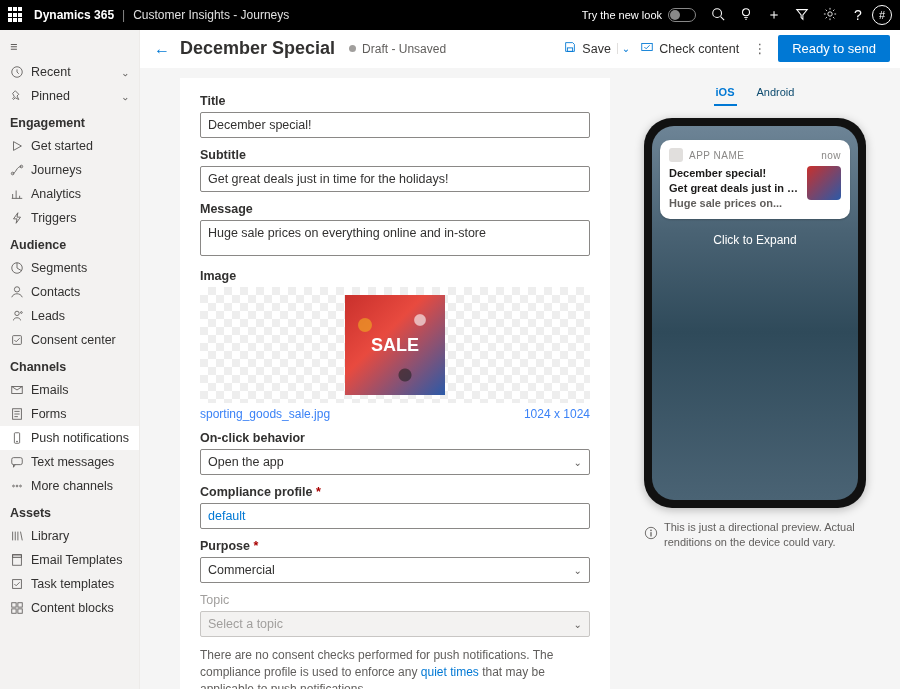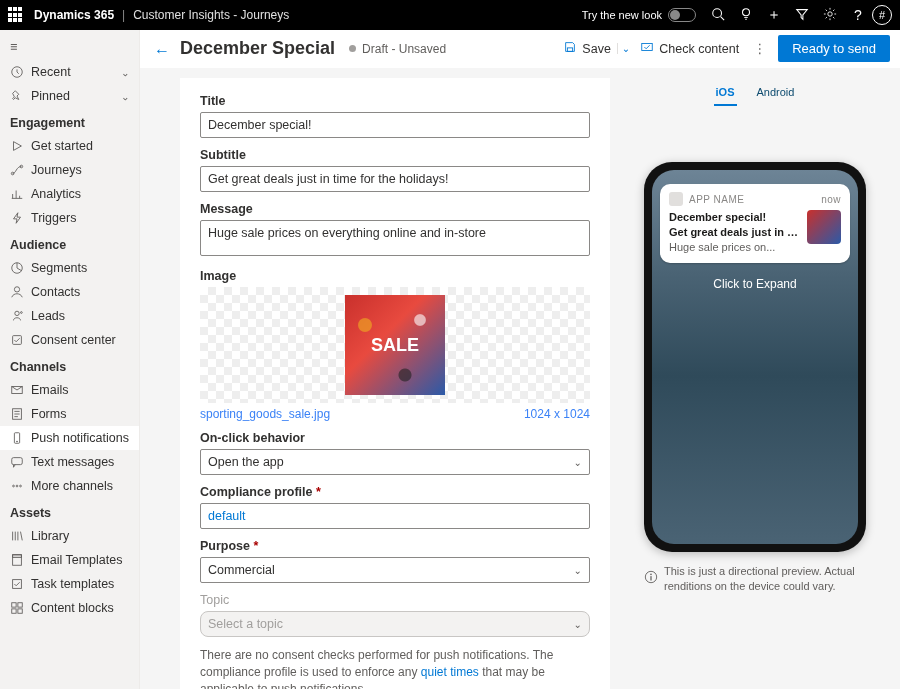--- a/index.html
+++ b/index.html
@@ -44,48 +44,48 @@
   .content { flex: 1; display: flex; background: #f5f5f5; overflow: hidden; }
   .formcard { width: 430px; background: #fff; margin: 10px 0 0 40px; padding: 16px 20px 20px; font-size: 12.5px; overflow-y: auto; }
   .formcard .lbl { font-weight: 600; margin: 10px 0 4px; display: block; font-size: 12.5px; }
   .formcard .lbl:first-child { margin-top: 0; }
   .formcard .req::after { content: " *"; color: #a80000; }
   .formcard input, .formcard textarea, .formcard .select { width: 100%; border: 1px solid #8a8886; border-radius: 2px; padding: 5px 7px; font-size: 12.5px; font-family: inherit; background: #fff; color: #323130; }
   .formcard textarea { height: 36px; resize: none; }
   .formcard .select { display: flex; align-items: center; justify-content: space-between; }
   .formcard .select .car { color: #605e5c; font-size: 10px; }
   .formcard .linkval { color: #0078d4; }
-  .formcard .disabled { background: #f3f2f1; color: #a19f9d; border-color: #c8c6c4; border-radius: 8px; }
+  .formcard .disabled { background: #f3f2f1; color: #a19f9d; border-color: #c8c6c4; }
   .formcard .imgwrap { position: relative; height: 116px; background-image:
      linear-gradient(45deg,#eee 25%,transparent 25%),linear-gradient(-45deg,#eee 25%,transparent 25%),linear-gradient(45deg,transparent 75%,#eee 75%),linear-gradient(-45deg,transparent 75%,#eee 75%);
      background-size: 16px 16px; background-position: 0 0,0 8px,8px -8px,-8px 0; display: flex; align-items: center; justify-content: center; }
   .formcard .thumb { width: 100px; height: 100px; background: linear-gradient(135deg,#c9302c 0%,#e84a3f 40%,#2b5aa8 100%); position: relative; display:flex; align-items:center; justify-content:center; color:#fff; font-weight:800; font-size:18px; }
   .formcard .thumb::before { content:""; position:absolute; inset:0; background:
      radial-gradient(circle at 20% 30%, #f0b020 0 6%, transparent 7%),
      radial-gradient(circle at 75% 25%, #fff 0 5%, transparent 6%),
      radial-gradient(circle at 60% 80%, #222 0 6%, transparent 7%); opacity:.6; }
   .formcard .imgname { display: flex; justify-content: space-between; font-size: 12px; color: #3b82f6; margin-top: 4px; }
   .formcard .note { font-size: 12px; color: #605e5c; line-height: 1.4; margin-top: 10px; }
   .formcard .note a { color: #0078d4; text-decoration: none; }
   
   .previewcol { flex: 1; display: flex; flex-direction: column; align-items: center; padding: 14px 18px 0 18px; }
   .tabs { display: flex; gap: 18px; font-size: 11px; margin-bottom: 12px; }
   .tabs .tab { padding: 4px 2px 6px; color: #0c4a6e; border-bottom: 2px solid transparent; }
   .tabs .tab.act { color: #0078d4; border-bottom-color: #0078d4; font-weight: 600; }
-  .phone { width: 222px; height: 390px; border-radius: 28px; background: #111; padding: 8px; box-shadow: 0 2px 10px rgba(0,0,0,.25); position: relative; margin-top: 44px; }
+  .phone { width: 222px; height: 390px; border-radius: 28px; background: #111; padding: 8px; box-shadow: 0 2px 10px rgba(0,0,0,.25); position: relative; }
   .phone .screen { width: 100%; height: 100%; border-radius: 22px; background: linear-gradient(180deg,#6d8496 0%,#4a6374 28%,#2f4a5a 55%,#4a6374 100%); overflow: hidden; position: relative; }
   .notif { margin: 14px 8px 0; background: #fff; border-radius: 10px; padding: 8px 9px; box-shadow: 0 1px 2px rgba(0,0,0,.2); font-size: 11px; }
   .notif .nh { display: flex; align-items: center; gap: 6px; color: #8a8886; font-size: 10px; letter-spacing: .5px; }
   .notif .nh .appicn { width: 14px; height: 14px; border-radius: 3px; background: #e1dfdd; }
   .notif .nh .now { margin-left: auto; }
   .notif .body { display: flex; gap: 6px; margin-top: 4px; }
   .notif .txt { flex: 1; line-height: 1.35; }
   .notif .ttl { font-weight: 700; color: #1b1a19; }
   .notif .sub { font-weight: 700; color: #1b1a19; white-space: nowrap; overflow: hidden; text-overflow: ellipsis; max-width: 130px; }
-  .notif .msg { color: #605e5c; }
+  .notif .msg { color: #605e5c; font-weight: bold; }
   .notif .nthumb { width: 34px; height: 34px; border-radius: 4px; background: linear-gradient(135deg,#c9302c,#2b5aa8); }
   .expand { text-align: center; color: #fff; font-size: 12px; margin-top: 14px; }
   .disclaimer { display: flex; gap: 6px; font-size: 11px; color: #605e5c; margin-top: 12px; max-width: 222px; line-height: 1.35; align-items: center; }
   .disclaimer .ic { flex-shrink: 0; }
   
   svg.mini { width: 14px; height: 14px; }
 </style>
 </head>
 <body>
 

